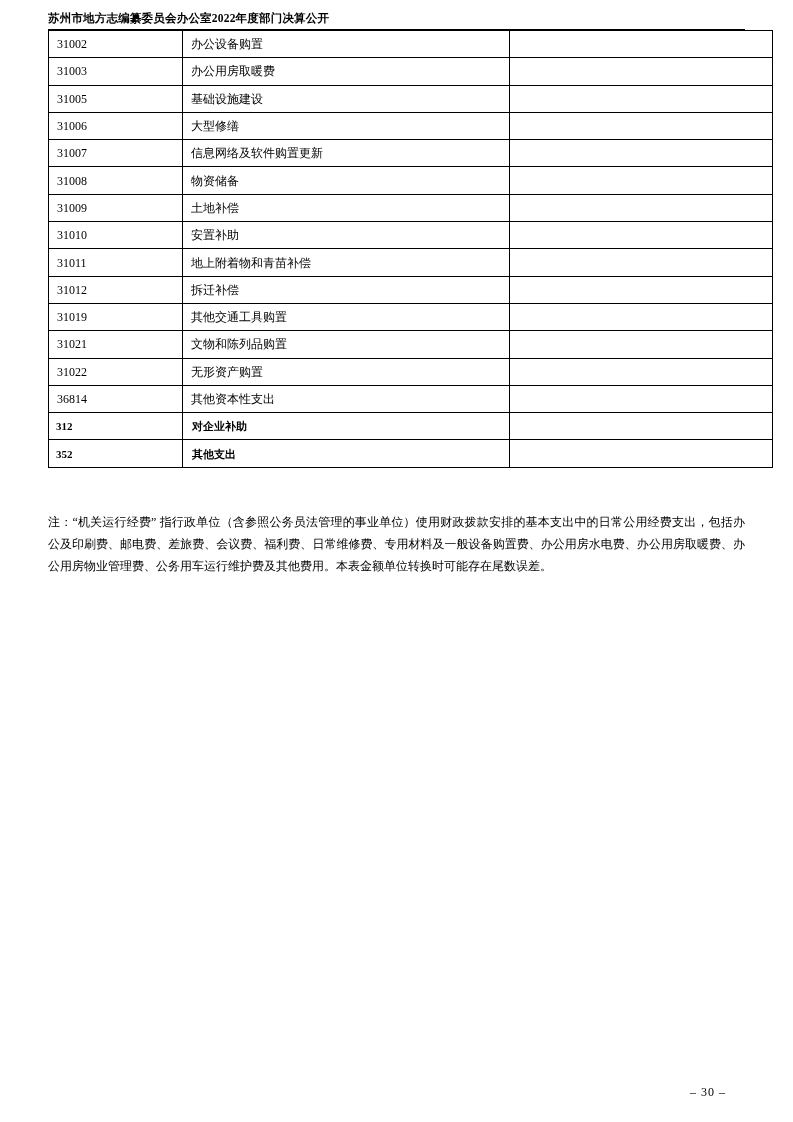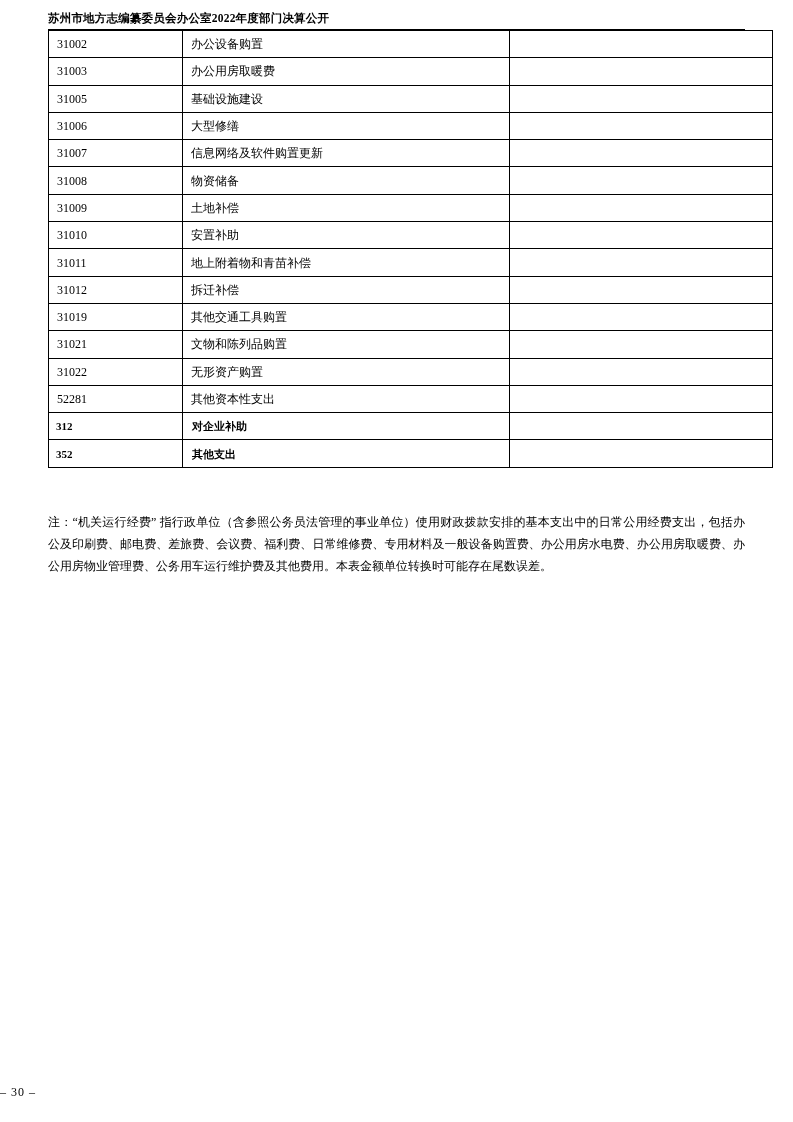--- a/index.html
+++ b/index.html
@@ -78,21 +78,21 @@
   }
   .note p {
     margin: 0;
     text-indent: 0;
   }
   .page-number {
     position: absolute;
     left: 0;
     top: 1085px;
     width: 726px;
-    text-align: left;
+    text-align: right;
     font-size: 12px;
     letter-spacing: 1px;
   }
 </style>
 </head>
 <body>
 
 <div class="page">
 
   <div class="header">苏州市地方志编纂委员会办公室2022年度部门决算公开</div>
@@ -159,21 +159,21 @@
         <td class="col-code">31021</td>
         <td class="col-name">文物和陈列品购置</td>
         <td class="col-val"></td>
       </tr>
       <tr>
         <td class="col-code">31022</td>
         <td class="col-name">无形资产购置</td>
         <td class="col-val"></td>
       </tr>
       <tr>
-        <td class="col-code">52281</td>
+        <td class="col-code">36814</td>
         <td class="col-name">其他资本性支出</td>
         <td class="col-val"></td>
       </tr>
       <tr class="bold">
         <td class="col-code">312</td>
         <td class="col-name">对企业补助</td>
         <td class="col-val"></td>
       </tr>
       <tr class="bold">
         <td class="col-code">352</td>

